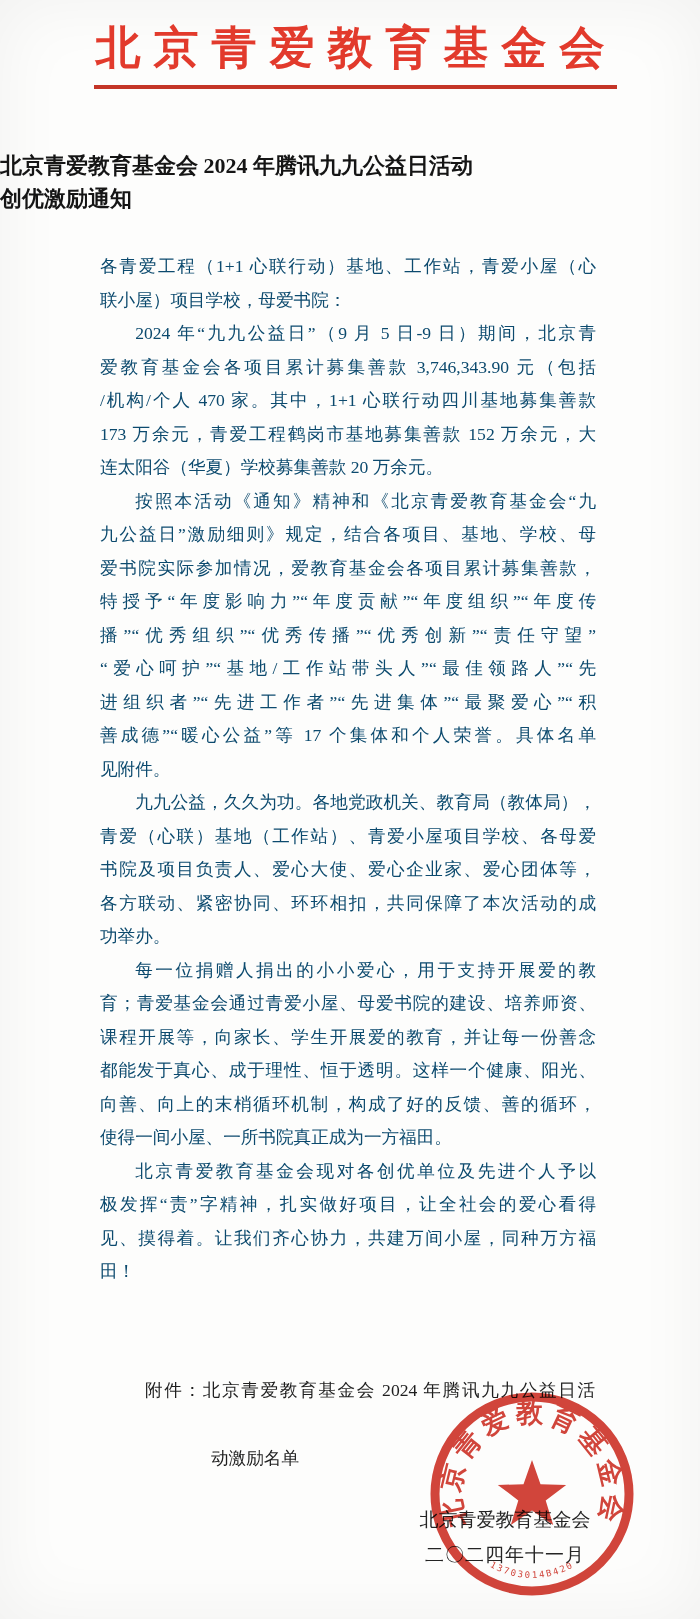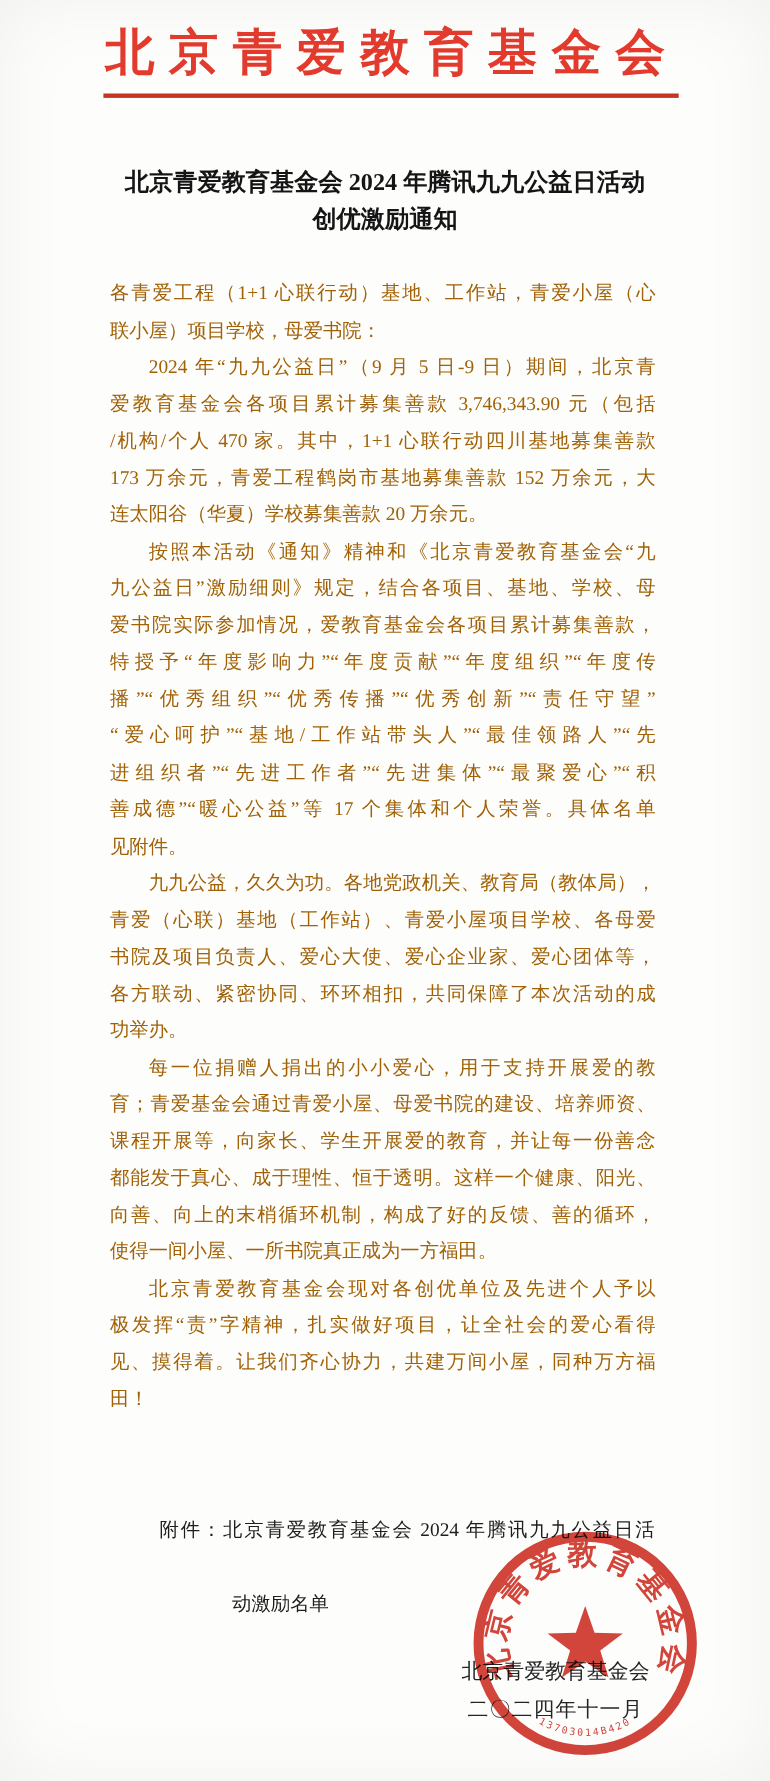--- a/index.html
+++ b/index.html
@@ -33,34 +33,34 @@
   .rule{
     position:absolute;
     top:85px;left:94px;
     width:523px;height:4px;
     background:#c43527;
   }
   
   .doc-title{
     position:absolute;
     top:149px;left:0;width:700px;
-    text-align:center;
+    text-align:left;
     font-weight:bold;
     font-size:22px;
     line-height:33px;
     color:#151515;
   }
   
   .body-text{
     position:absolute;
     top:250px;left:100px;
     width:496px;
     font-size:17.6px;
     line-height:33.5px;
-    color:#a16207;
+    color:#0c4a6e;
   }
   .ln{
     text-align:justify;
     white-space:nowrap;
   }
   .ln.j{ text-align-last:justify; }
   .ln.s{ text-align-last:left; }
   .ln.ind{ text-indent:2em; }
   
   .attach{

